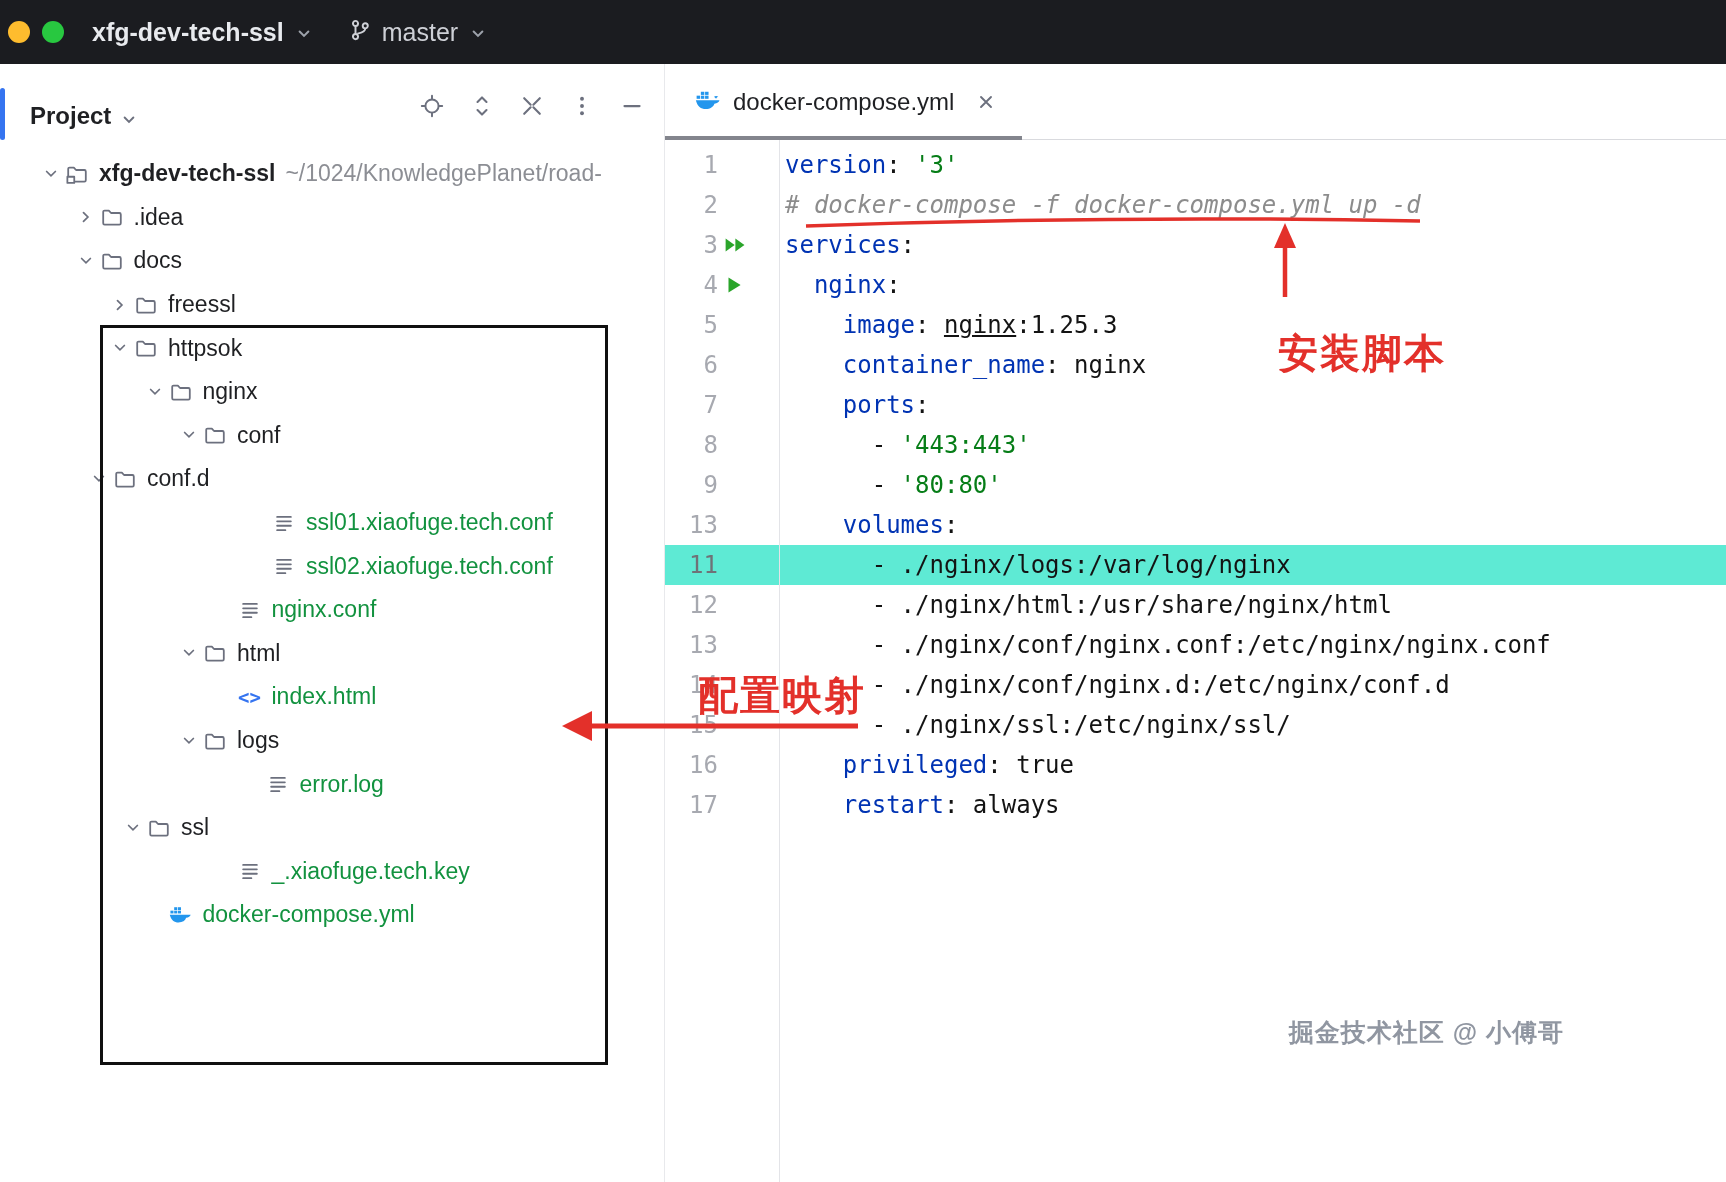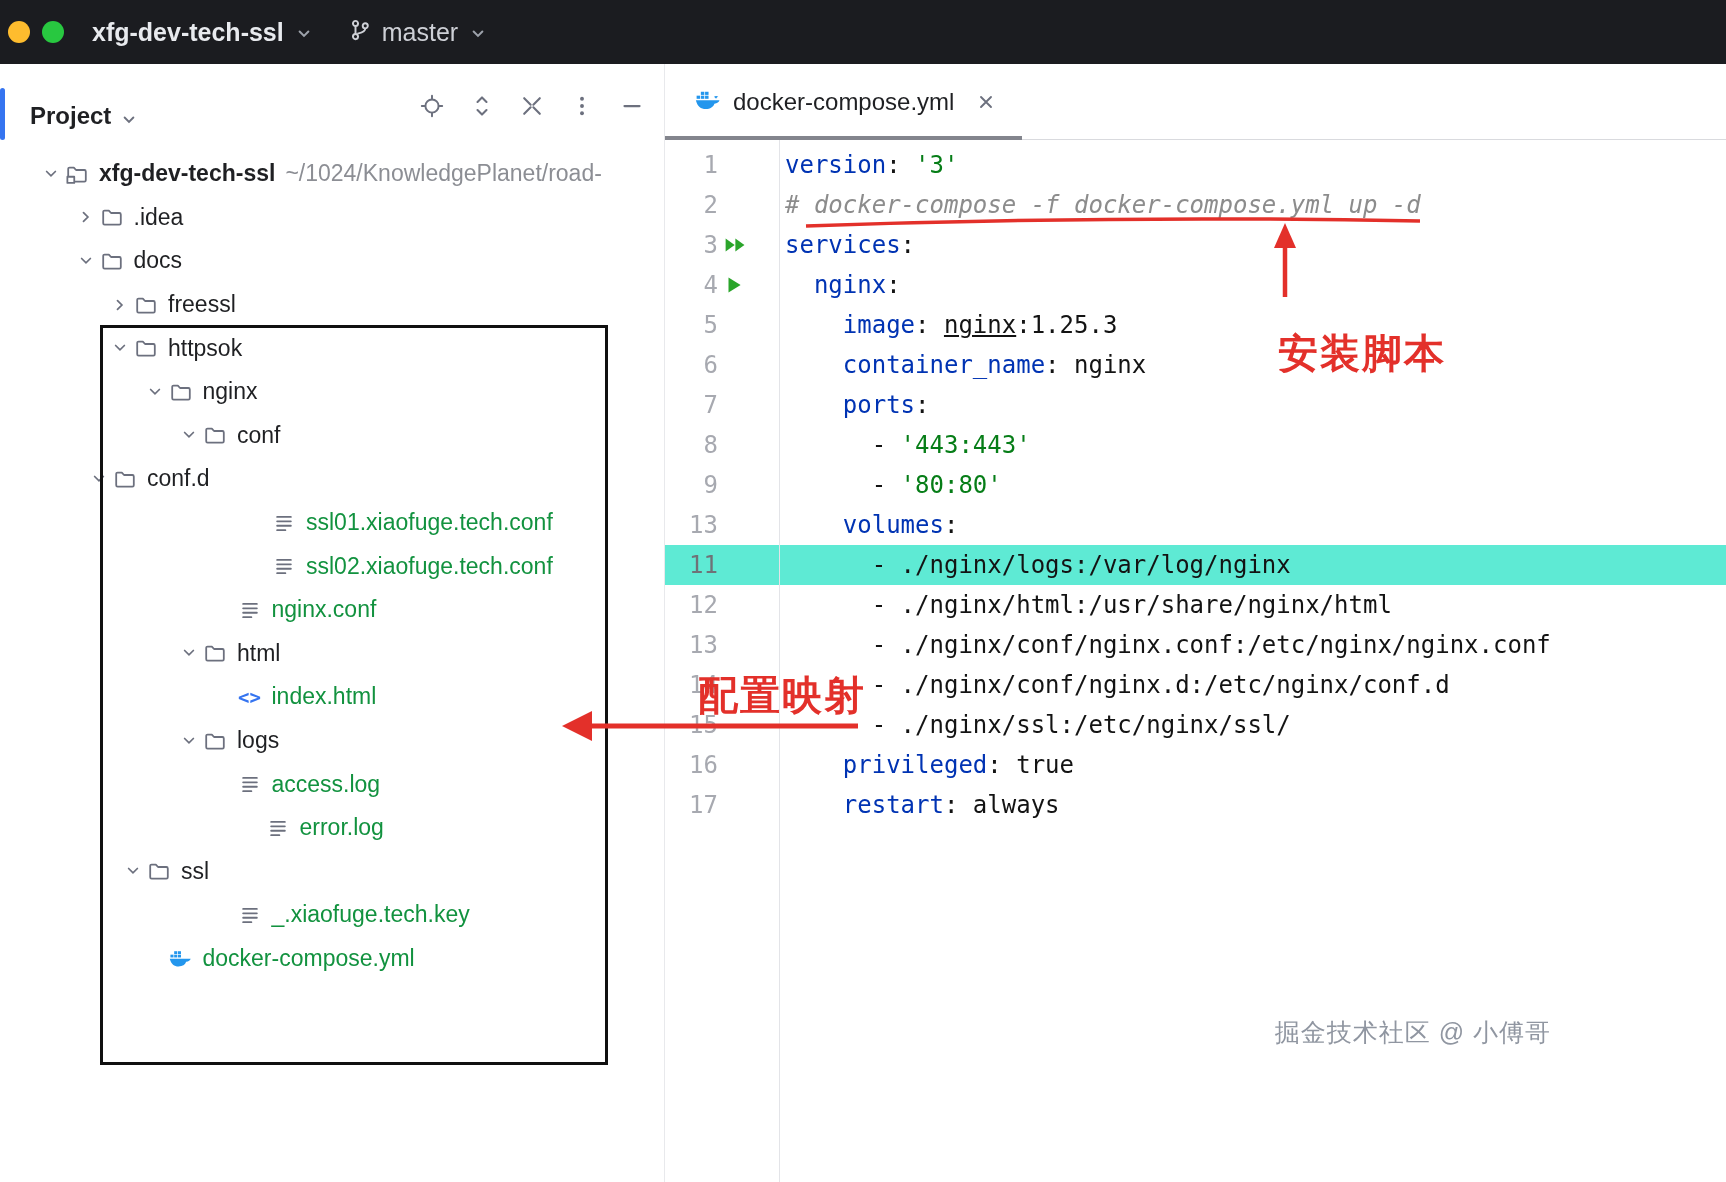--- a/index.html
+++ b/index.html
@@ -58,21 +58,21 @@
   .tk.com{color:var(--comment,#8c8c8c);font-style:italic}
   .tk.txt,.tk.p{color:#131313}
   .tk.u{text-decoration:underline}
 
   
   .ann-box{position:absolute;left:100px;top:325px;width:508px;height:740px;border:3px solid #101010;z-index:20;pointer-events:none}
   .overlay{position:absolute;left:0;top:0;z-index:30;pointer-events:none}
   .rline{stroke:var(--red,#e3302a);fill:none}
   .rfill{fill:var(--red,#e3302a)}
   .ann-text{position:absolute;font-weight:700;font-size:40px;color:var(--red,#e3302a);z-index:31;pointer-events:none;letter-spacing:2px;font-family:"Liberation Sans","DejaVu Sans",sans-serif}
-  .watermark{position:absolute;top:1016px;right:175px;font-size:25px;font-weight:400;color:#9096a1;z-index:15;letter-spacing:1px}
+  .watermark{position:absolute;top:1016px;right:162px;font-size:25px;font-weight:700;color:#9096a1;z-index:15;letter-spacing:1px}
 </style>
 </head>
 <body>
 
 <div id="page">
 
   <div class="titlebar">
     <div class="traffic">
       <span class="tl yellow"></span>
       <span class="tl green"></span>
@@ -304,29 +304,20 @@
               <path d="M4.5 6l3.5 3.5L11.5 6"></path>
             </svg>
           </span>
           <span class="ticon">
             <svg width="22" height="22" viewBox="0 0 16 16" fill="none" stroke="#6c707e" stroke-width="1.3" stroke-linecap="round" stroke-linejoin="round">
               <path d="M1.6 4.3c0-.55.45-1 1-1h3.1l1.6 1.8h6.1c.55 0 1 .45 1 1v6.4c0 .55-.45 1-1 1H2.6c-.55 0-1-.45-1-1z"></path>
             </svg>
           </span>
           <span class="tlabel dark">logs</span>
         </div>
-        <div class="tree-row" style="padding-left: 210.5px;">
-          <span class="chev"></span>
-          <span class="ticon">
-            <svg width="22" height="22" viewBox="0 0 16 16" fill="none" stroke="#6c707e" stroke-width="1.3" stroke-linecap="round" stroke-linejoin="round">
-              <path d="M3 3.6h10M3 6.8h10M3 10h10M3 13.2h6"></path>
-            </svg>
-          </span>
-          <span class="tlabel green">access.log</span>
-        </div>
         <div class="tree-row" style="padding-left: 210.5px; margin-left: 28px;">
           <span class="chev"></span>
           <span class="ticon">
             <svg width="22" height="22" viewBox="0 0 16 16" fill="none" stroke="#6c707e" stroke-width="1.3" stroke-linecap="round" stroke-linejoin="round">
               <path d="M3 3.6h10M3 6.8h10M3 10h10M3 13.2h6"></path>
             </svg>
           </span>
           <span class="tlabel green">error.log</span>
         </div>
         <div class="tree-row" style="padding-left: 120px;">

